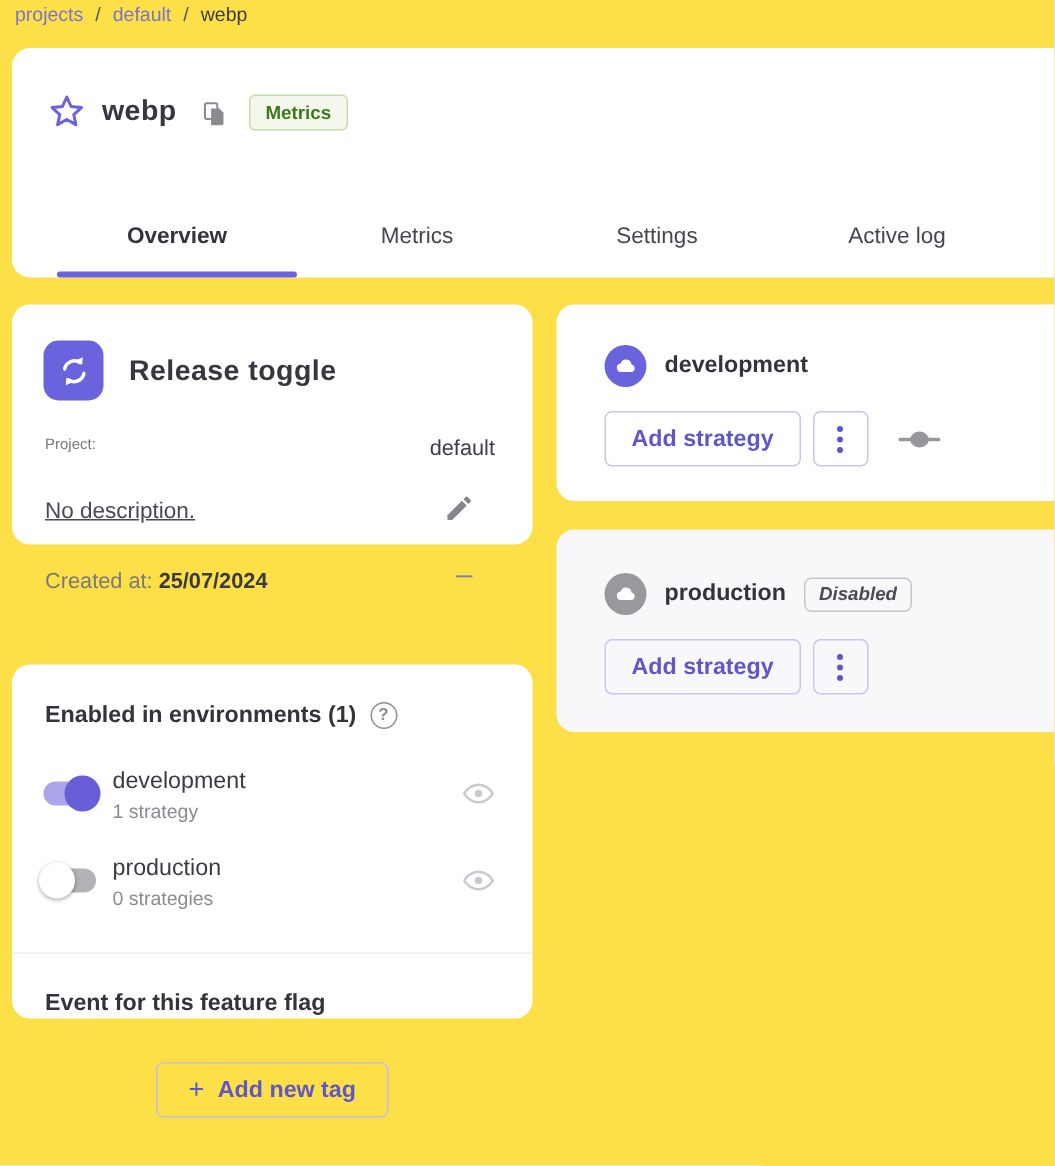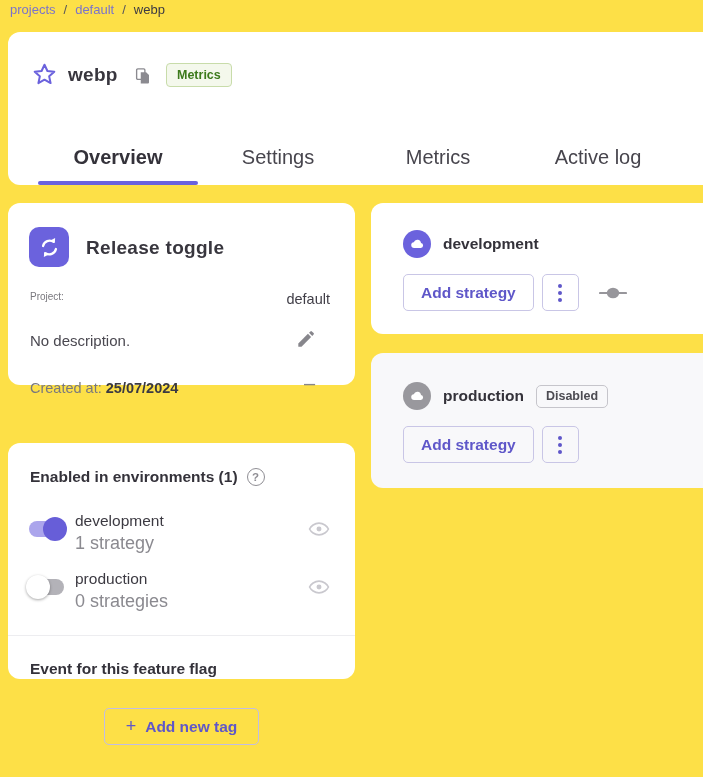--- a/index.html
+++ b/index.html
@@ -23,33 +23,33 @@
   #header-card { left:8px; top:32px; width:710px; height:153px; }
   .star-icon { position:absolute; left:23px; top:29px; width:27px; height:27px; cursor:pointer; }
   .flag-title { position:absolute; left:60px; top:32px; font-size:19px; letter-spacing:.3px; color:#38363e; }
   .copy-icon { position:absolute; left:126px; top:35px; width:18px; height:18px; cursor:pointer; }
   .status-badge { position:absolute; left:158px; top:31px; height:24px;
     display:flex; align-items:center; padding:0 10px; border-radius:4px;
     background:#f4f8ec; border:1px solid #c8dcaa; color:#3d7a1c;
     font-size:12.5px; font-weight:bold; }
   .tabs { position:absolute; left:30px; bottom:0; height:56px; display:flex; }
   .tab { width:160px; display:flex; align-items:center; justify-content:center;
-    font-size:20px; color:#47454d; cursor:pointer; }
+    font-size:15px; color:#47454d; cursor:pointer; }
   .tab.active { font-weight:bold; color:#34323a; }
   .tab-underline { position:absolute; left:30px; bottom:0; width:160px; height:4px;
     background:#6b62dd; border-radius:3px; }
 
   
-  #about-card { left:8px; top:203px; width:347px; height:182px; }
+  #about-card { left:8px; top:203px; width:347px; height:160px; }
   .type-icon { position:absolute; left:21px; top:24px; width:40px; height:40px;
     border-radius:10px; background:#6b62dd; display:flex; align-items:center; justify-content:center; }
   .type-title { position:absolute; left:78px; top:34px; font-size:19px; letter-spacing:.3px; color:#38363e; }
   .kv-label { position:absolute; left:22px; font-size:10px; color:#79787e; }
   .kv-value { position:absolute; right:25px; font-size:14.5px; color:#403e47; text-align:right; }
-  .desc-text { position:absolute; left:22px; top:332px; font-size:15px; color:#4a4850; }
+  .desc-text { position:absolute; left:22px; top:332px; font-size:15px; color:#4a4850;text-decoration:underline; }
   .pencil-btn { position:absolute; right:38px; top:328px; width:22px; height:22px; cursor:pointer; }
   .created-row { position:absolute; left:22px; top:380px; font-size:14.5px; color:#79787e; }
   .created-value { color:#3b3942; font-weight:bold; margin-left:4px; }
   .minus-btn { position:absolute; right:40px; top:372px; font-size:20px; color:#87868c; cursor:pointer; }
   
 
   
   #env-card { left:8px; top:443px; width:347px; height:236px; }
   .env-title-row { position:absolute; left:22px; top:25px; display:flex; align-items:center; gap:9px; }
   .env-title { font-size:15.5px; font-weight:bold; color:#34323a; }
@@ -58,40 +58,40 @@
     justify-content:center; cursor:pointer; }
   .env-row { position:absolute; left:0; width:100%; height:46px; }
   .switch { position:absolute; left:18px; top:6px; width:41px; height:24px; cursor:pointer; }
   .switch .track { position:absolute; left:3px; top:4px; width:35px; height:16px; border-radius:8px; }
   .switch.on .track { background:#aba5ec; }
   .switch.off .track { background:#b3b2b8; }
   .switch .thumb { position:absolute; top:0; width:24px; height:24px; border-radius:50%; }
   .switch.on .thumb { right:0; background:#675ed8; }
   .switch.off .thumb { left:0; background:#fff; box-shadow:0 1px 3px rgba(0,0,0,.35); }
   .env-name { position:absolute; left:67px; top:1px; font-size:15.5px; color:#3c3a42; }
-  .env-strategies { position:absolute; left:67px; top:22px; font-size:18px; color:#8b8a90; }
+  .env-strategies { position:absolute; left:67px; top:22px; font-size:13px; color:#8b8a90; }
   .eye-btn { position:absolute; right:25px; top:7px; width:22px; height:22px; cursor:pointer; }
   .divider { position:absolute; left:0; top:192px; width:100%; height:1px; background:#ededf0; }
   .tags-title { position:absolute; left:22px; top:217px; font-size:15.5px; font-weight:bold; color:#34323a; }
   .add-tag-btn { position:absolute; left:96px; top:265px; width:155px; height:37px;
     border:1px solid #c1bde4; border-radius:5px; background:transparent;
     display:flex; align-items:center; justify-content:center; gap:9px;
     color:#5f57c9; font-size:15.5px; font-weight:bold; cursor:pointer; }
   .add-tag-btn .plus { font-size:18px; font-weight:normal; }
 
   
   .envstrat-head { position:absolute; left:32px; display:flex; align-items:center; gap:12px; }
   .cloud-circle { width:28px; height:28px; border-radius:50%;
     display:flex; align-items:center; justify-content:center; }
   .cloud-circle.purple { background:#6b62dd; }
   .cloud-circle.gray { background:#99989d; }
   .envstrat-name { font-size:15.5px; font-weight:bold; color:#34323a; }
   .disabled-chip { height:23px; display:flex; align-items:center; padding:0 9px;
     border:1px solid #c6c5cb; border-radius:5px; color:#4c4b52;
-    font-size:12.5px; font-weight:bold; }
+    font-size:12.5px; font-weight:bold;font-style:italic; }
   .btn-row { position:absolute; left:32px; display:flex; align-items:center; gap:8px; }
   .btn-outline { height:37px; border:1px solid #c9c6e6; border-radius:5px;
     background:transparent; color:#5f57c9; font-size:15.5px; font-weight:bold;
     font-family:"Liberation Sans", sans-serif;
     padding:0 17px; cursor:pointer; display:flex; align-items:center; }
   .kebab-btn { width:37px; height:37px; border:1px solid #c9c6e6; border-radius:5px;
     background:transparent; display:flex; flex-direction:column; gap:3px;
     align-items:center; justify-content:center; cursor:pointer; }
   .kebab-btn i { width:4px; height:4px; border-radius:50%; background:#5f57c9; }
   .lifecycle-icon { margin-left:12px; cursor:pointer; display:flex; align-items:center; }
@@ -125,22 +125,22 @@
     <span class="copy-icon">
       <svg viewBox="0 0 24 24" width="18" height="18">
         <rect x="3.5" y="2.5" width="11" height="14" rx="1.5" fill="none" stroke="#8b8a90" stroke-width="1.8"></rect>
         <path d="M9 7h7.2l3.8 3.8V20.5a1.5 1.5 0 0 1-1.5 1.5H9z" fill="#8b8a90"></path>
       </svg>
     </span>
     <span class="status-badge">Metrics</span>
 
     <div class="tabs">
       <div class="tab active">Overview</div>
+      <div class="tab">Metrics</div>
       <div class="tab">Settings</div>
-      <div class="tab">Metrics</div>
       <div class="tab">Active log</div>
     </div>
     <div class="tab-underline"></div>
   </section>
 
   <section class="card" id="about-card">
     <span class="type-icon">
       <svg viewBox="0 0 24 24" width="23" height="23">
         <g fill="none" stroke="#fff" stroke-width="2.4" stroke-linecap="round">
           <path d="M16.2 6.1A7 7 0 0 0 5.3 10.4"></path>

